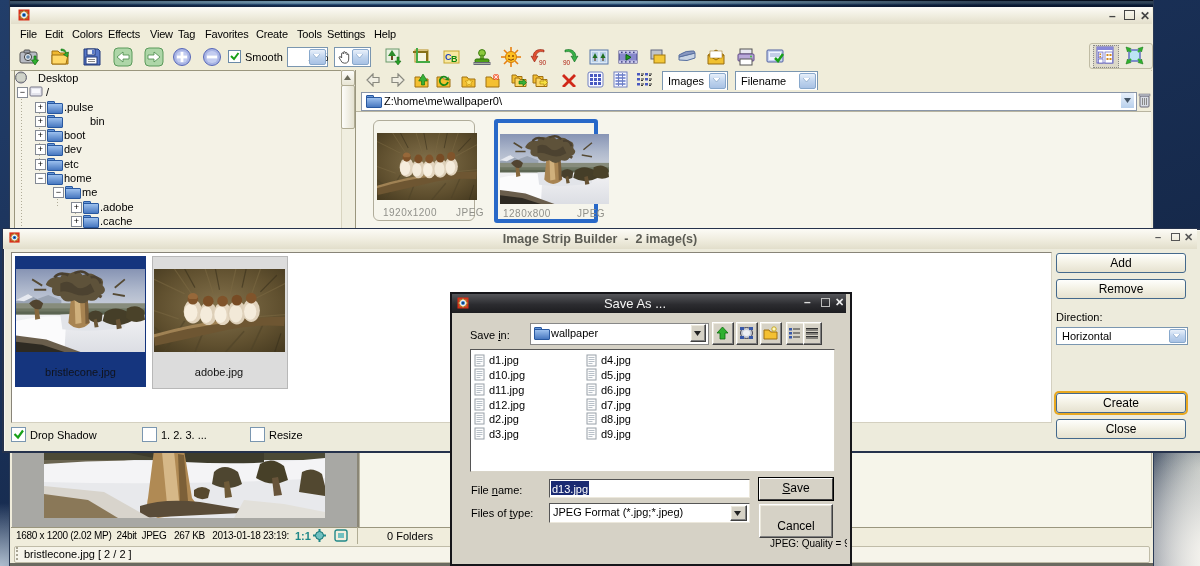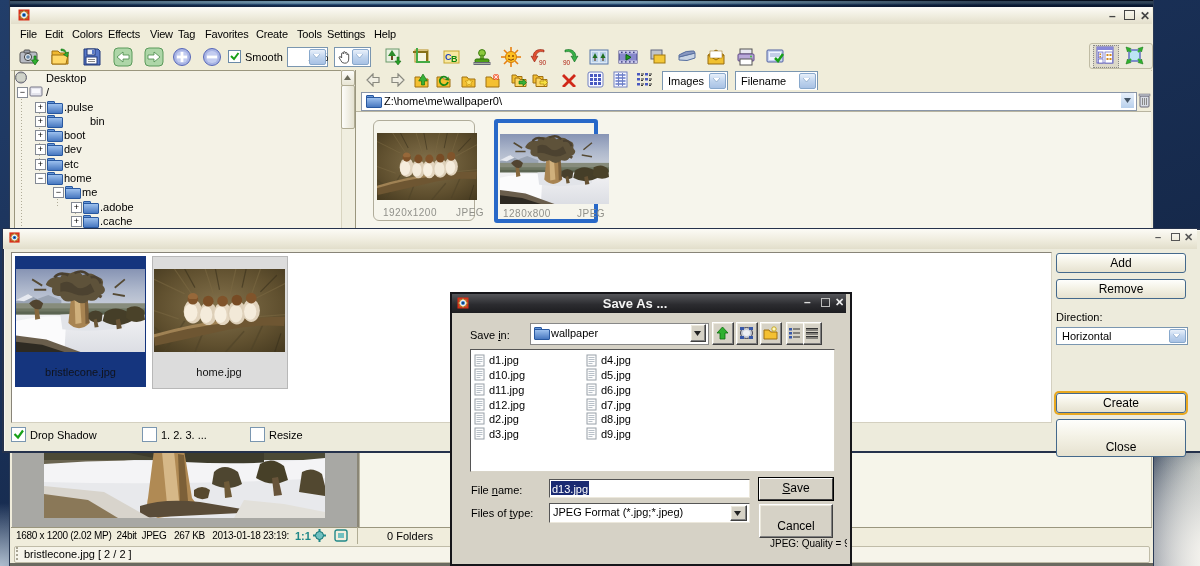--- a/index.html
+++ b/index.html
@@ -373,21 +373,21 @@
         <line x1="30" y1="91.5" x2="34" y2="91.5"></line>
         <line x1="30" y1="106" x2="34" y2="106"></line>
         <line x1="48" y1="120" x2="52" y2="120"></line>
         <line x1="66" y1="134.5" x2="70" y2="134.5"></line>
         <line x1="66" y1="149" x2="70" y2="149"></line>
       </g>
 </svg>
 <div class="treerow" style="left:14px;top:71px"><svg class="ab" style="left:0;top:0" width="14" height="13" viewBox="0 0 14 13">
         <circle cx="7" cy="6.5" r="5.5" fill="#b8bcb0" stroke="#667"></circle>
         <path d="M3 3 h8 v7 h-8z" fill="#d8dcd4" opacity=".7"></path>
-      </svg><span style="margin-left:32px">Desktop</span></div>
+      </svg><span style="margin-left:24px">Desktop</span></div>
 <div class="treerow" style="left:14px;top:85px"><span class="pm" style="left:3px;top:2px;line-height:8px">−</span><svg class="ab" style="left:15px;top:1px" width="14" height="12" viewBox="0 0 14 12">
         <rect x="1" y="1" width="12" height="9" rx="1" fill="#e4e4ec" stroke="#778"></rect>
         <rect x="3" y="3" width="8" height="4" fill="#f8f8fc"></rect>
       </svg><span style="margin-left:32px">/</span></div>
 <div class="treerow" style="left:14px;top:100px"><span class="pm" style="left:21px;top:2px">+</span><span class="folder" style="left:33px;top:1px">
         <span class="fold-t"></span>
         <span class="fold-b"></span>
       </span><span style="margin-left:50px">.pulse</span></div>
 <div class="treerow" style="left:14px;top:114px"><span class="pm" style="left:21px;top:2px">+</span><span class="folder" style="left:33px;top:1px">
         <span class="fold-t"></span>
@@ -609,37 +609,38 @@
 <div class="ab" style="left:14px;top:546px;width:1134px;height:15px;background:#f6f4ea;border:1px solid #c0bca8;border-radius:2px"></div>
 <div class="ab" style="left:16px;top:547px;width:3px;height:13px;border-left:2px dotted #a8a494"></div>
 <div class="ab" style="left:24px;top:548px;font-size:11px">bristlecone.jpg [ 2 / 2 ]</div>
 <div class="ab" style="left:10px;top:563px;width:1143px;height:3px;background:#6a6a60"></div>
 
 <div class="ab" style="left:2px;top:228px;width:1196px;height:221px;background:#edebdc;border:2px solid #25324c;box-shadow:inset 1px 1px 0 #f8f6ee"></div>
 <div class="ab" style="left:3px;top:229px;width:1194px;height:20px;background:linear-gradient(#fcfbf6,#eeebdc 60%,#e2decb)"></div>
 <svg class="ab" style="left:8px;top:231px" width="13" height="13" viewBox="0 0 14 14">
       <use href="#appicon"></use>
     </svg>
+<div class="ab" style="left:3px;top:232px;width:1194px;height:15px;text-align:center;font-weight:bold;font-size:12.5px;color:#5c5c54">Image Strip Builder&nbsp;&nbsp;-&nbsp;&nbsp;2 image(s)</div>
 <div class="ab" style="left:1155px;top:231px;width:12px;color:#555;font-weight:bold;font-size:11px">–</div>
 <div class="ab" style="left:1171px;top:233px;width:7px;height:6px;border:1.2px solid #555"></div>
 <div class="ab" style="left:1184px;top:231px;color:#555;font-weight:bold;font-size:11px">✕</div>
 
 <div class="ab" style="left:11px;top:252px;width:1039px;height:169px;background:#fff;border-top:1px solid #888478;border-left:1px solid #888478;border-right:1px solid #d4d0c0;border-bottom:1px solid #d4d0c0"></div>
 
 <div class="ab" style="left:15px;top:256px;width:131px;height:131px;background:#15357e"></div>
 <svg class="ab" style="left:16px;top:269px" width="129" height="83" viewBox="0 0 128 80" preserveAspectRatio="none">
       <use href="#photoA"></use>
     </svg>
 <div class="ab" style="left:15px;top:366px;width:131px;text-align:center;font-size:11px;color:#10131c">bristlecone.jpg</div>
 
 <div class="ab" style="left:152px;top:256px;width:134px;height:131px;background:#dcdcdc;border:1px solid #b8b8b8"></div>
 <svg class="ab" style="left:154px;top:269px" width="131" height="83" viewBox="0 0 128 80" preserveAspectRatio="none">
       <use href="#photoB"></use>
     </svg>
-<div class="ab" style="left:152px;top:366px;width:134px;text-align:center;font-size:11px;color:#111">home.jpg</div>
+<div class="ab" style="left:152px;top:366px;width:134px;text-align:center;font-size:11px;color:#111">adobe.jpg</div>
 
 <div class="ab" style="left:11px;top:427px;width:13px;height:13px;background:#fff;border:1px solid #7a96b0"></div>
 <svg class="ab" style="left:12px;top:428px" width="13" height="13" viewBox="0 0 13 13">
       <path d="M2.5 6 l3.5 3.5 L11 2.5" fill="none" stroke="#18a018" stroke-width="2.2"></path>
     </svg>
 <div class="ab" style="left:30px;top:429px;font-size:11px">Drop Shadow</div>
 <div class="ab" style="left:142px;top:427px;width:13px;height:13px;background:#fff;border:1px solid #7a96b0"></div>
 <div class="ab" style="left:161px;top:429px;font-size:11px">1. 2. 3. ...</div>
 <div class="ab" style="left:250px;top:427px;width:13px;height:13px;background:#fff;border:1px solid #7a96b0"></div>
 <div class="ab" style="left:269px;top:429px;font-size:11px">Resize</div>
@@ -649,28 +650,28 @@
 <div class="ab" style="left:1056px;top:311px;font-size:11px">Direction:</div>
 <div class="ab combo" style="left:1056px;top:327px;width:130px;height:16px">
       <div style="padding:2px 0 0 5px;font-size:11px">Horizontal</div>
       <div class="cbtn">
         <svg class="chev" viewBox="0 0 7 5">
           <path d="M0 0 l3.5 4 3.5-4" fill="#fff" stroke="#5880b0" stroke-width=".5"></path>
         </svg>
       </div>
     </div>
 <div class="ab xpbtn" style="left:1056px;top:393px;width:128px;height:16px;padding-top:2px;box-shadow:0 0 0 2px #e8a820">Create</div>
-<div class="ab xpbtn" style="left:1056px;top:419px;width:128px;height:16px;padding-top:20px">Close</div>
+<div class="ab xpbtn" style="left:1056px;top:419px;width:128px;height:16px;padding-top:2px">Close</div>
 
 <div class="ab" style="left:450px;top:292px;width:398px;height:270px;background:#d6d2c6;border:2px solid #16161a"></div>
 <div class="ab" style="left:452px;top:294px;width:394px;height:19px;background:linear-gradient(#55565a,#2c2c30 55%,#1d1d20)"></div>
 <svg class="ab" style="left:456px;top:296px" width="14" height="14" viewBox="0 0 14 14">
       <use href="#appicon"></use>
     </svg>
-<div class="ab" style="left:452px;top:296px;width:394px;height:15px;text-align:center;padding-right:28px;box-sizing:border-box;font-weight:bold;font-size:13px;color:#f4f4f4">Save As ...</div>
+<div class="ab" style="left:452px;top:296px;width:394px;height:15px;text-align:center;padding-right:28px;box-sizing:border-box;font-weight:normal;font-size:13px;color:#f4f4f4">Save As ...</div>
 <div class="ab" style="left:804px;top:295px;color:#ddd;font-weight:bold;font-size:12px">–</div>
 <div class="ab" style="left:821px;top:298px;width:7px;height:7px;border:1.2px solid #bbb"></div>
 <div class="ab" style="left:835px;top:296px;color:#eee;font-weight:bold;font-size:11px">✕</div>
 
 <div class="ab" style="left:470px;top:329px;font-size:11px">Save <span style="text-decoration:underline">i</span>n:</div>
 <div class="ab" style="left:530px;top:323px;width:177px;height:20px;background:#fff;border:1px solid #888"></div>
 <span class="folder" style="left:534px;top:327px">
       <span class="fold-t"></span>
       <span class="fold-b"></span>
     </span>

